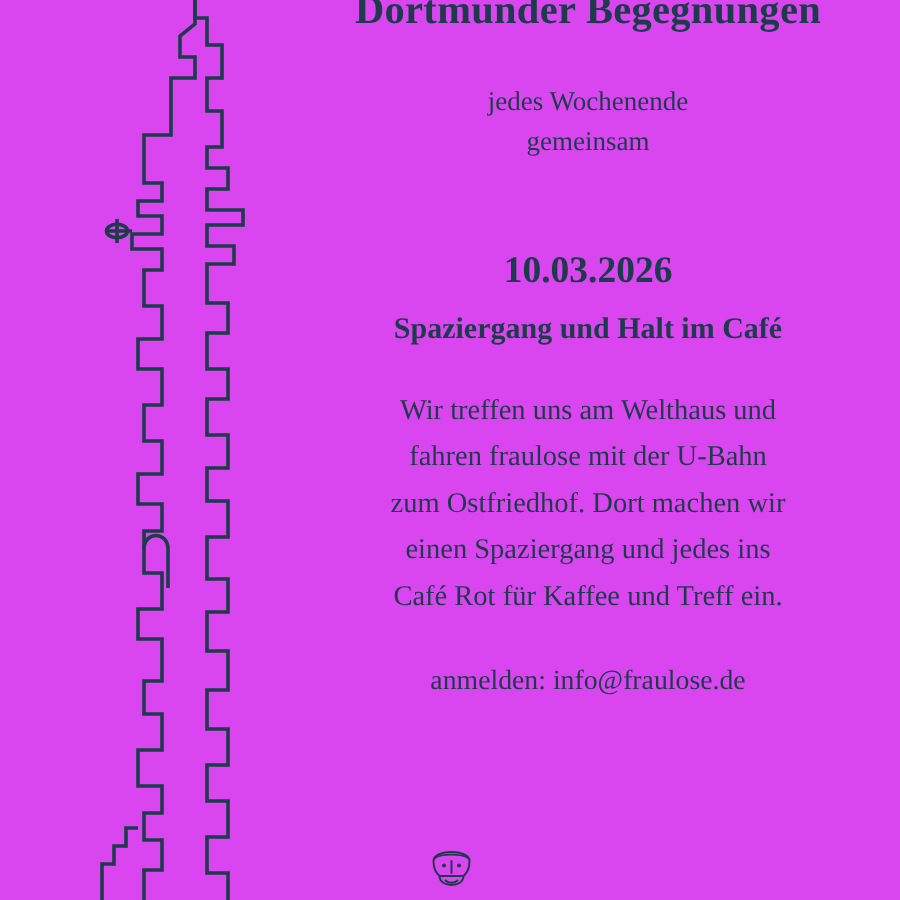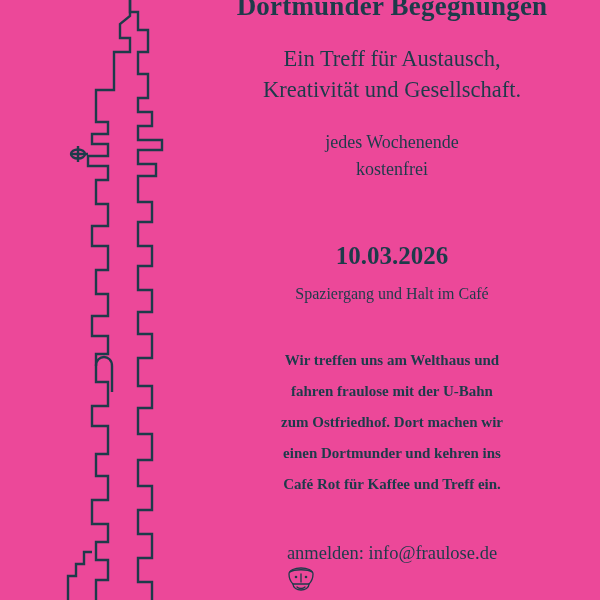--- a/index.html
+++ b/index.html
@@ -11,21 +11,21 @@
     height: 600px;
     overflow: hidden;
     background: #f0e8e0;
     font-family: "Liberation Serif", serif;
     color: #1d3b4a;
   }
   .poster {
     position: relative;
     width: 600px;
     height: 600px;
-    background: #ec4899;
+    background: #d946ef;
     overflow: hidden;
   }
 
   
   .skyline {
     position: absolute;
     left: 52px;
     top: -6px;
     width: 130px;
     height: 606px;
@@ -74,33 +74,32 @@
     padding-top: 54px;
     font-size: 25px;
     font-weight: bold;
     line-height: 30px;
     color: #1d3b4a;
   }
 
   .event-title {
     margin: 0;
     padding-top: 8px;
-    font-size: 16px;
-    font-weight: normal;
+    font-size: 20px;
+    font-weight: bold;
     line-height: 30px;
     color: #1d3b4a;
   }
 
   .event-body {
-    margin: 14px;
+    margin: 2px;
     padding-top: 22px;
-    font-size: 15px;
+    font-size: 19px;
     line-height: 31px;
     color: #1d3b4a;
-    font-weight: bold;
   }
 
   .contact {
     margin: 0;
     padding-top: 26px;
     font-size: 18.5px;
     line-height: 27px;
     color: #1d3b4a;
   }
 
@@ -141,38 +140,34 @@
         <path d="M44 372 C44 360 60 360 60 372 L60 398"></path>
 
         <path d="M40 558 L32 558 L32 570 L24 570 L24 582 L16 582 L16 606"></path>
       </g>
     </svg>
   </div>
 
   <div class="content">
     <h1 class="headline">Dortmunder Begegnungen</h1>
 
-    <div class="subhead">
-      <div>Ein Treff für Austausch,</div>
-      <div>Kreativität und Gesellschaft.</div>
-    </div>
 
     <div class="meta">
       <div>jedes Wochenende</div>
-      <div>kostenfrei</div>
+      <div>gemeinsam</div>
     </div>
 
     <div class="event-date">10.03.2026</div>
     <div class="event-title">Spaziergang und Halt im Café</div>
 
     <div class="event-body">
       <div>Wir treffen uns am Welthaus und</div>
       <div>fahren fraulose mit der U-Bahn</div>
       <div>zum Ostfriedhof. Dort machen wir</div>
-      <div>einen Dortmunder und kehren ins</div>
+      <div>einen Spaziergang und jedes ins</div>
       <div>Café Rot für Kaffee und Treff ein.</div>
     </div>
 
     <div class="contact">anmelden: info@fraulose.de</div>
   </div>
 
   <div class="logo-mark">
     <svg viewBox="0 0 40 40" width="40" height="40" xmlns="http://www.w3.org/2000/svg" aria-hidden="true">
       <g fill="none" stroke="#1d3b4a" stroke-width="1.3" stroke-linecap="round" stroke-linejoin="round">
         <path d="M8 14 C8 6, 32 6, 32 14 C32 20, 30 22, 28 24 L12 24 C10 22, 8 20, 8 14 Z"></path>

